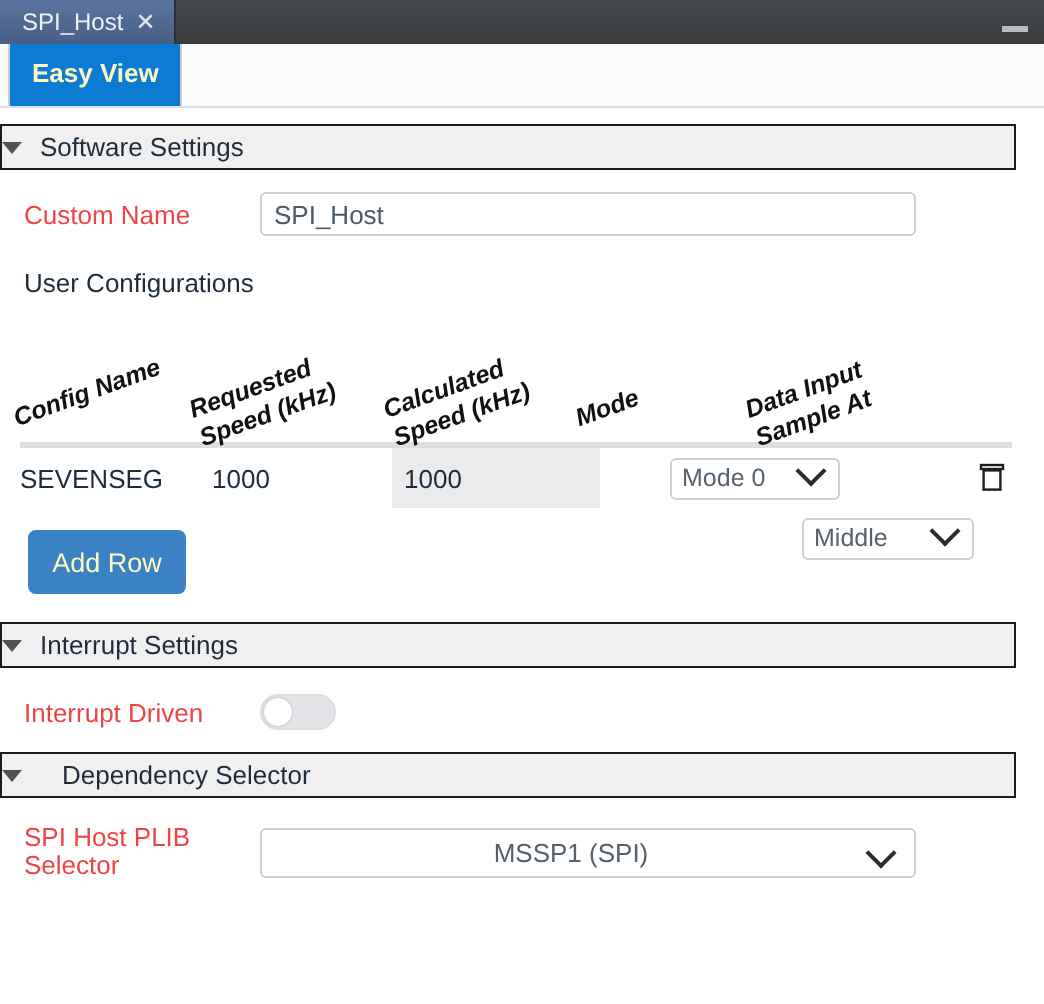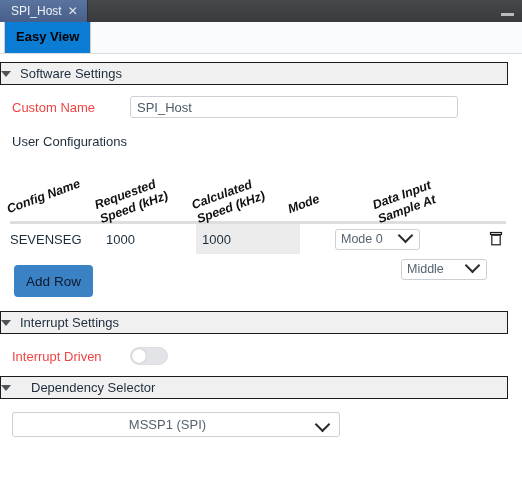--- a/index.html
+++ b/index.html
@@ -68,21 +68,21 @@
     align-items: flex-end;
     padding-left: 4px;
     box-sizing: border-box;
   }
   .view-tab {
     height: 28px;
     display: flex;
     align-items: center;
     padding: 3px 11px;
     background: #0a7cd4;
-    color: #000000;
+    color: #fef9c3;
     font-size: 13px;
     font-weight: bold;
     border: 1px solid #c9ccd1;
     border-bottom: none;
     border-radius: 3px 3px 0 0;
     cursor: pointer;
   }
 
   
   .content {
@@ -216,21 +216,21 @@
   .trash {
     cursor: pointer;
     display: block;
   }
 
   .add-row-btn {
     margin: 11px 0 0 14px;
     width: 79px;
     height: 32px;
     background: #3a82c4;
-    color: #0f172a;
+    color: #fef9c3;
     border: none;
     border-radius: 4px;
     font-size: 13.5px;
     font-family: "Liberation Sans", sans-serif;
     cursor: pointer;
   }
 
   
   .toggle {
     width: 38px;
@@ -363,20 +363,22 @@
       <span class="knob"></span>
     </div>
   </div>
 
   <div class="section-header" style="margin-top:11px;gap:20px;">
     <span class="caret"></span>
     <span>Dependency Selector</span>
   </div>
 
   <div class="field-row" style="margin-top:13px;">
+    <span class="field-label two-line" style="white-space:pre-line;">SPI Host PLIB
+Selector</span>
     <div class="big-select-shell">
       <select class="big-select">
         <option>MSSP1 (SPI)</option>
       </select>
       <span class="chev" style="right:12px; top:7px;"></span>
     </div>
   </div>
 
 </div>
 

